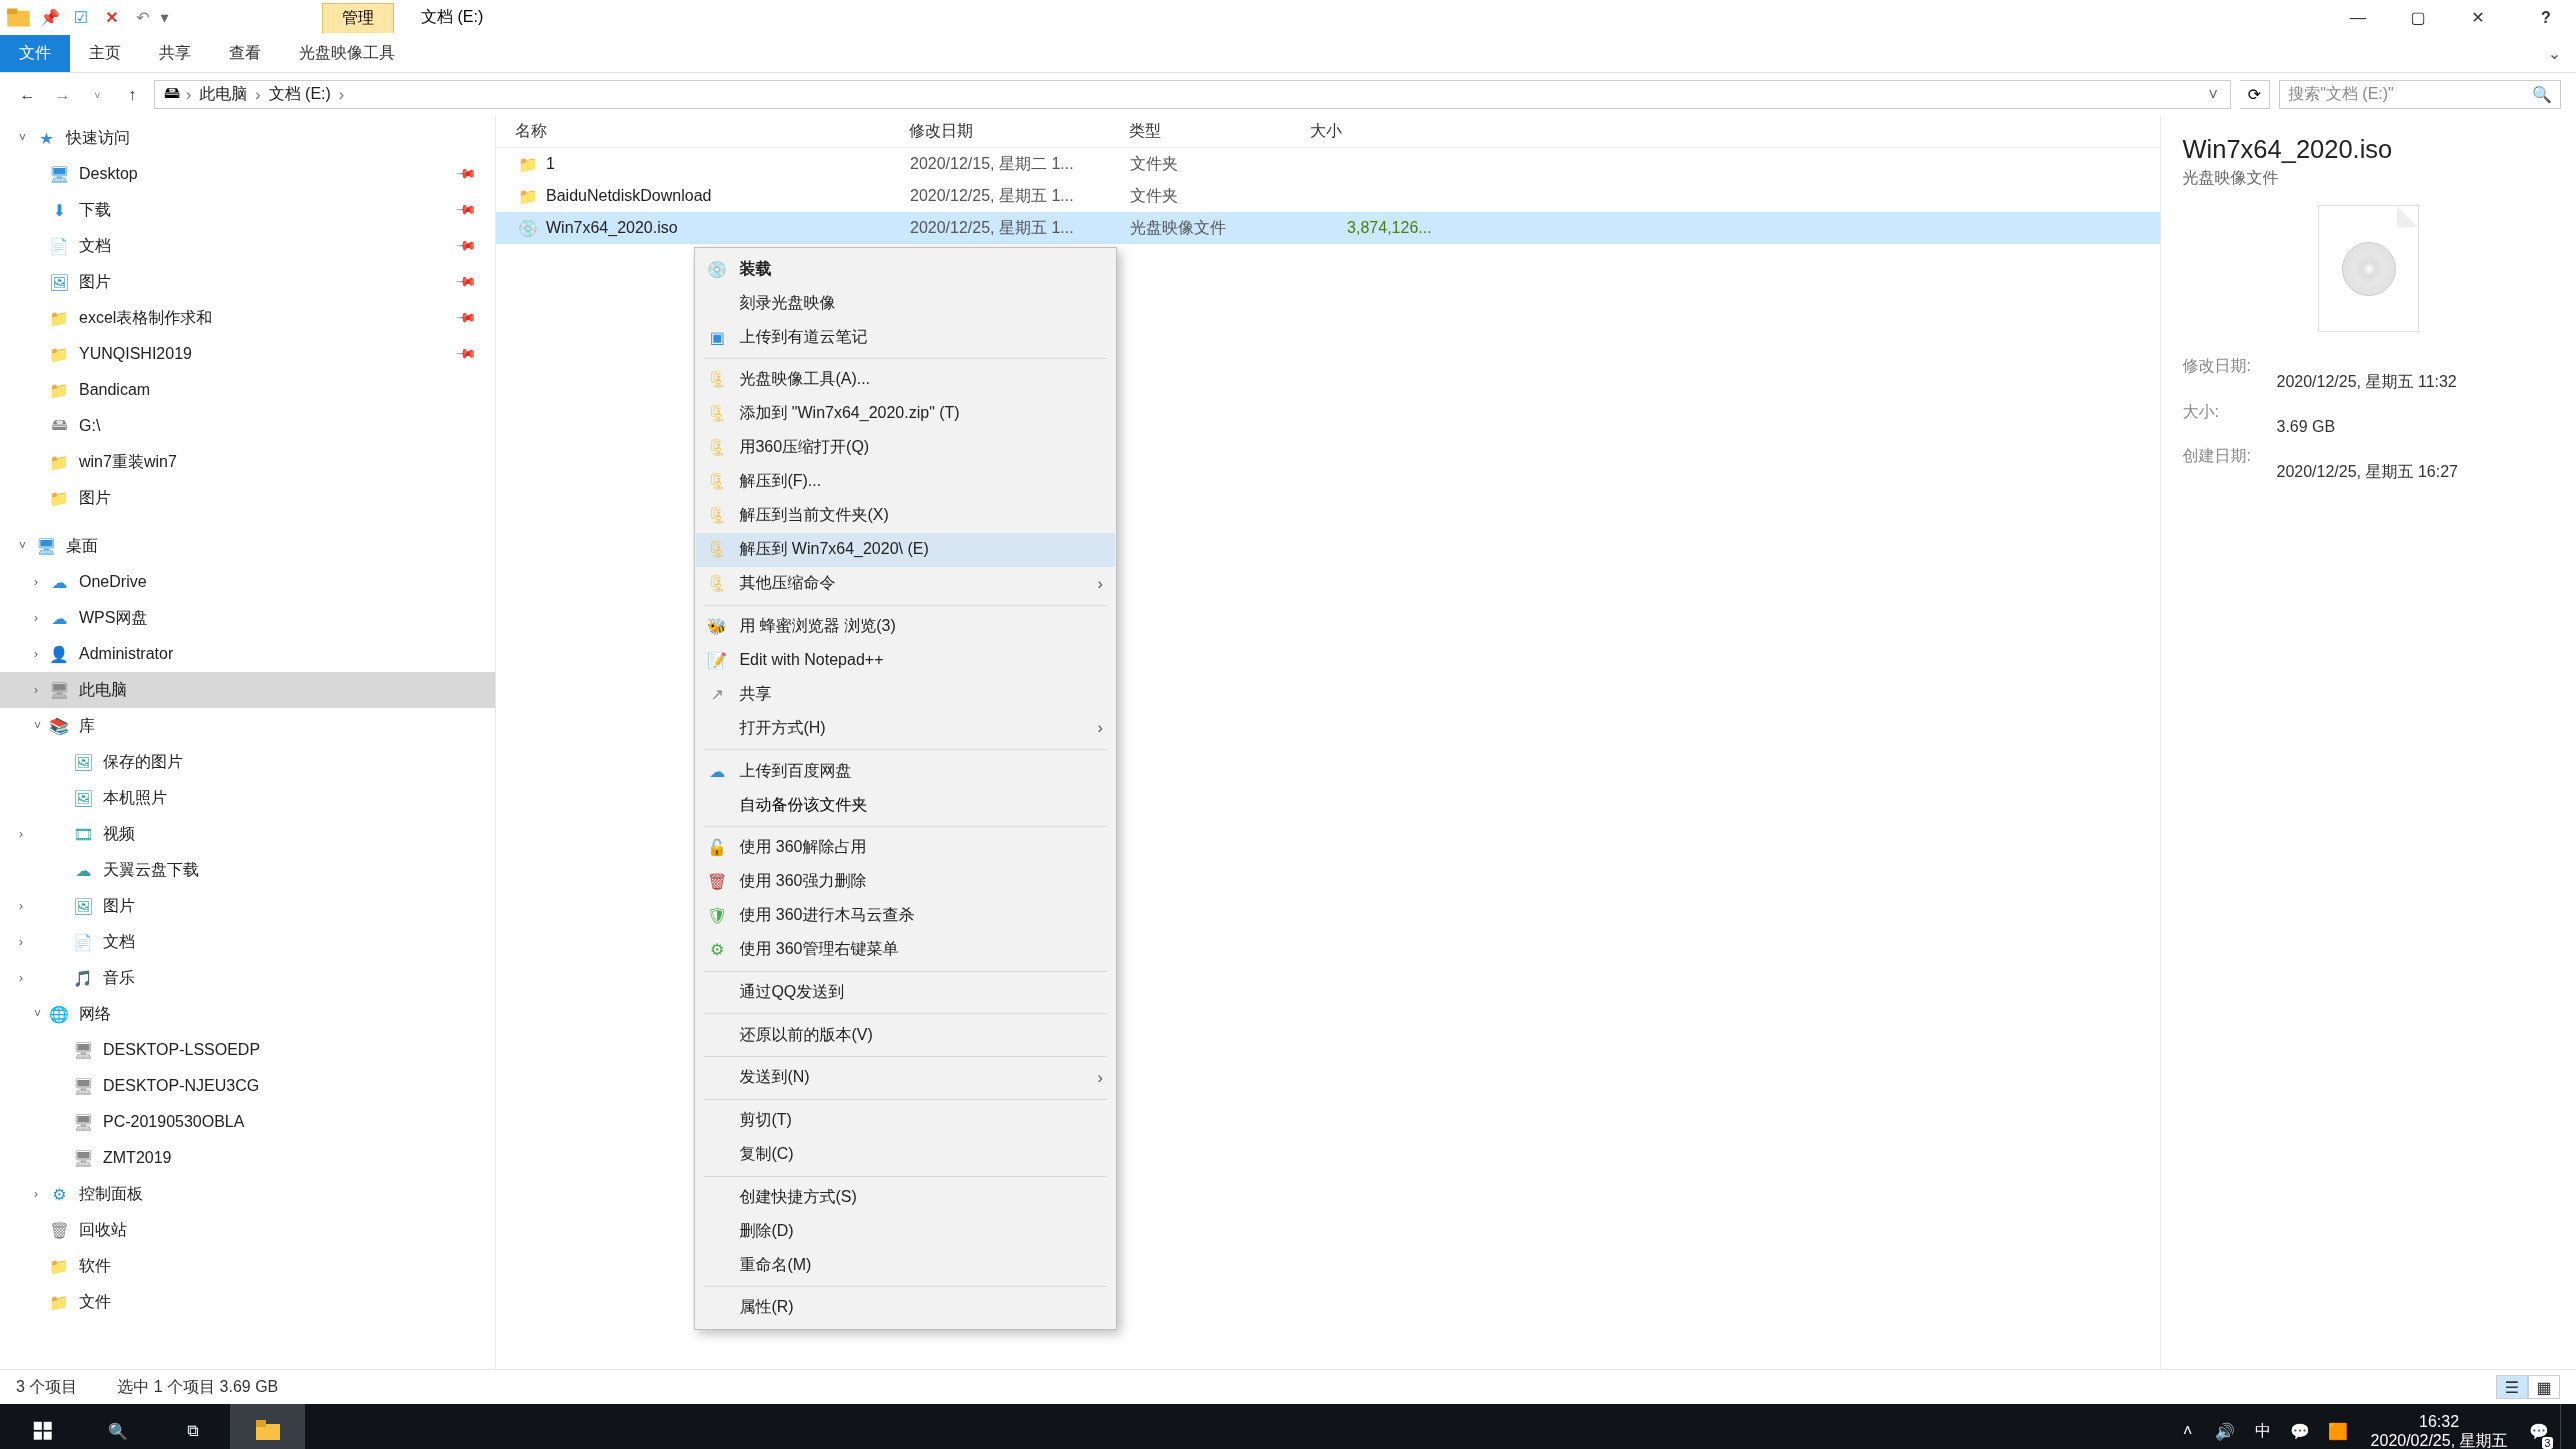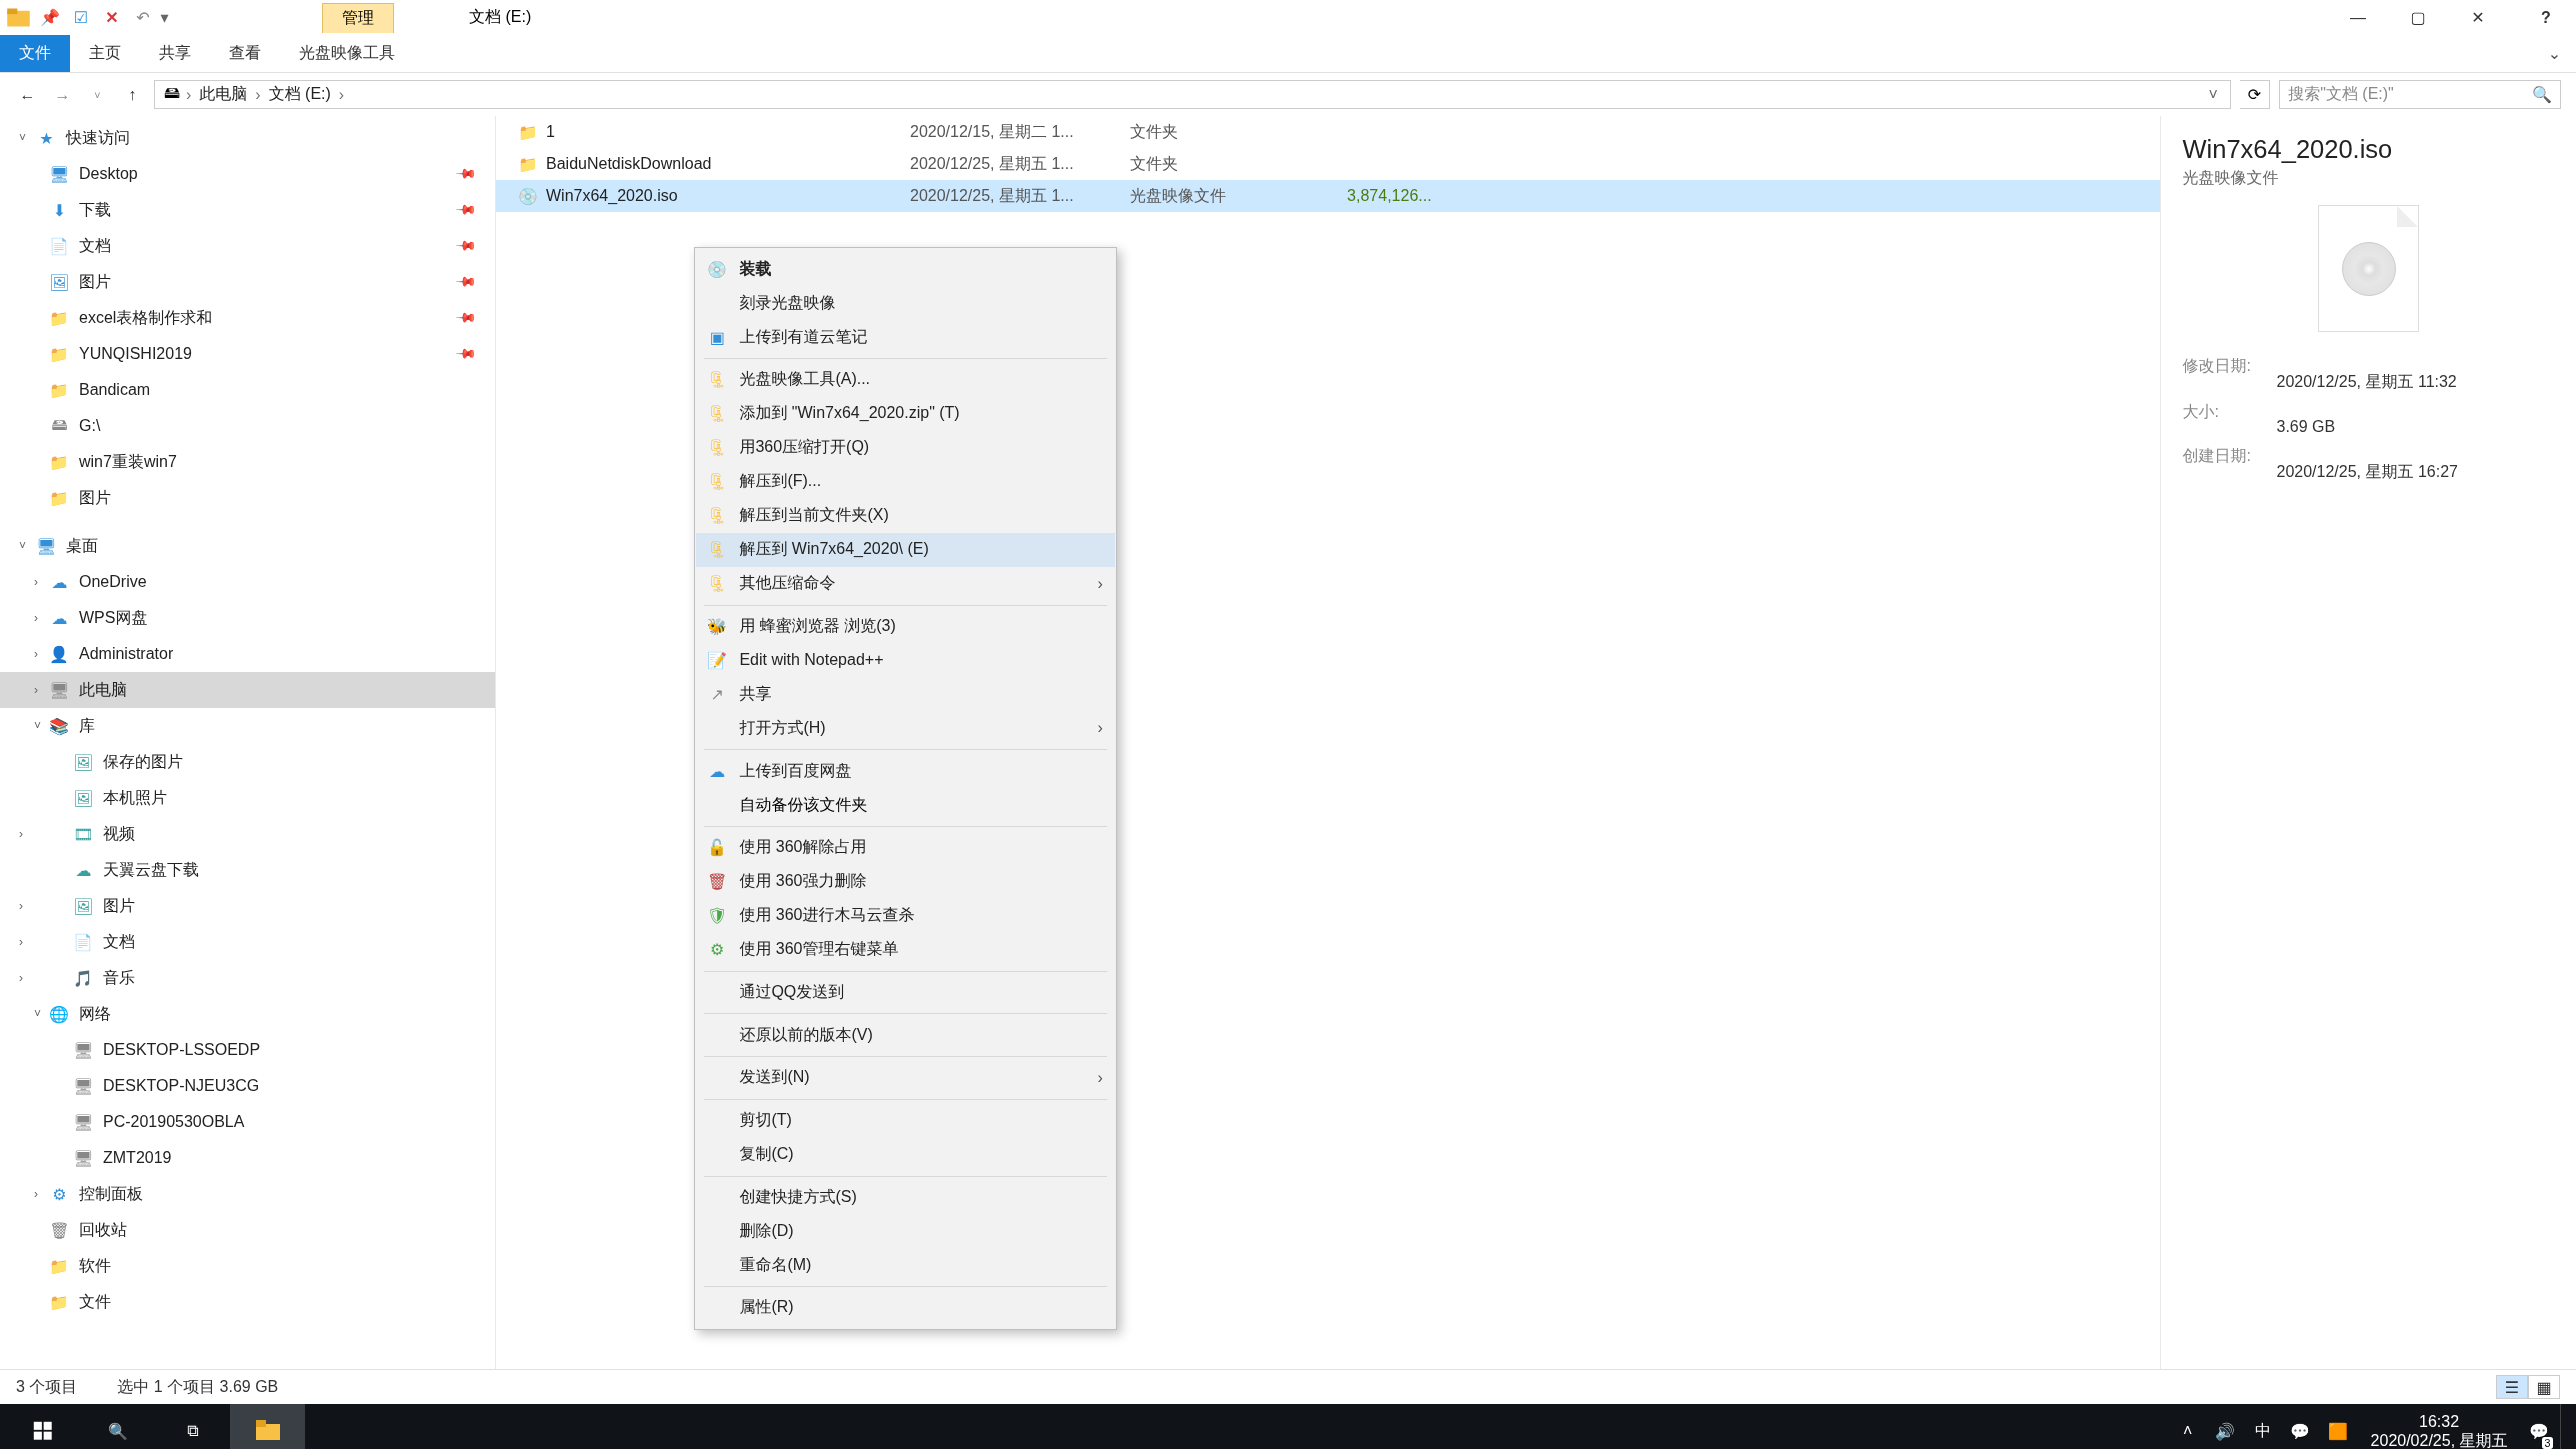--- a/index.html
+++ b/index.html
@@ -3,21 +3,21 @@
 <meta charset="utf-8">
 <style>
 * { margin: 0; padding: 0; box-sizing: border-box; font-family: "Microsoft YaHei", "Segoe UI", sans-serif; font-size: 16px; }
 body { width: 2576px; height: 1449px; background: #fff; overflow: hidden; position: relative; }
 
 
 .qat { height: 35px; display: flex; align-items: center; padding: 0 5.4px; }
 .qat-left { display: flex; gap: 4px; align-items: center; }
 .qat-icon { width: 27px; height: 27px; display: flex; align-items: center; justify-content: center; }
 .qat-dd { width: 16px; color: #666; }
-.ribbon-title { position: absolute; left: 322px; top: 0; height: 35px; display: flex; align-items: center; gap: 48px; }
+.ribbon-title { position: absolute; left: 322px; top: 0; height: 35px; display: flex; align-items: center; }
 .ribbon-title .manage { background: #ffe6a6; padding: 4px 19px; border: 0.7px solid #e0c060; border-bottom: none; }
 .ribbon-title .wintitle { margin-left: 27px; color: #000; }
 .win-controls { position: absolute; right: 0; top: 0; display: flex; }
 .win-controls > div { width: 60px; height: 35px; display: flex; align-items: center; justify-content: center; color: #333; }
 .help-icon { color: #1a6fd4; font-weight: bold; margin-left: 8px; }
 
 
 .ribbon { height: 38px; display: flex; align-items: stretch; border-bottom: 1.3px solid #e0e0e0; }
 .ribbon-tab { padding: 0 19px; display: flex; align-items: center; color: #333; }
 .ribbon-tab.active { background: #1a81d8; color: #fff; }
@@ -316,20 +316,26 @@
         <span class="nav-ico c-yellow">📁</span>
         <span>软件</span>
       </div>
     <div class="nav-item l1">
         <span class="nav-ico c-yellow">📁</span>
         <span>文件</span>
       </div>
   </div>
 
   <div class="content">
+    <div class="col-headers">
+      <div class="ch-name">名称</div>
+      <div class="ch-date">修改日期</div>
+      <div class="ch-type">类型</div>
+      <div class="ch-size">大小</div>
+    </div>
     <div class="rows">
       <div class="row">
         <div class="r-ico c-yellow">📁</div>
         <div class="r-name">1</div>
         <div class="r-date">2020/12/15, 星期二 1...</div>
         <div class="r-type">文件夹</div>
         <div class="r-size"></div>
       </div>
       <div class="row">
         <div class="r-ico c-yellow">📁</div>

